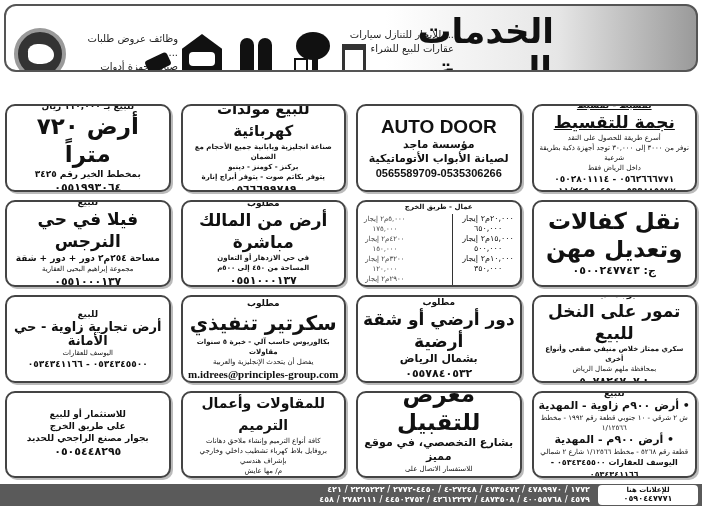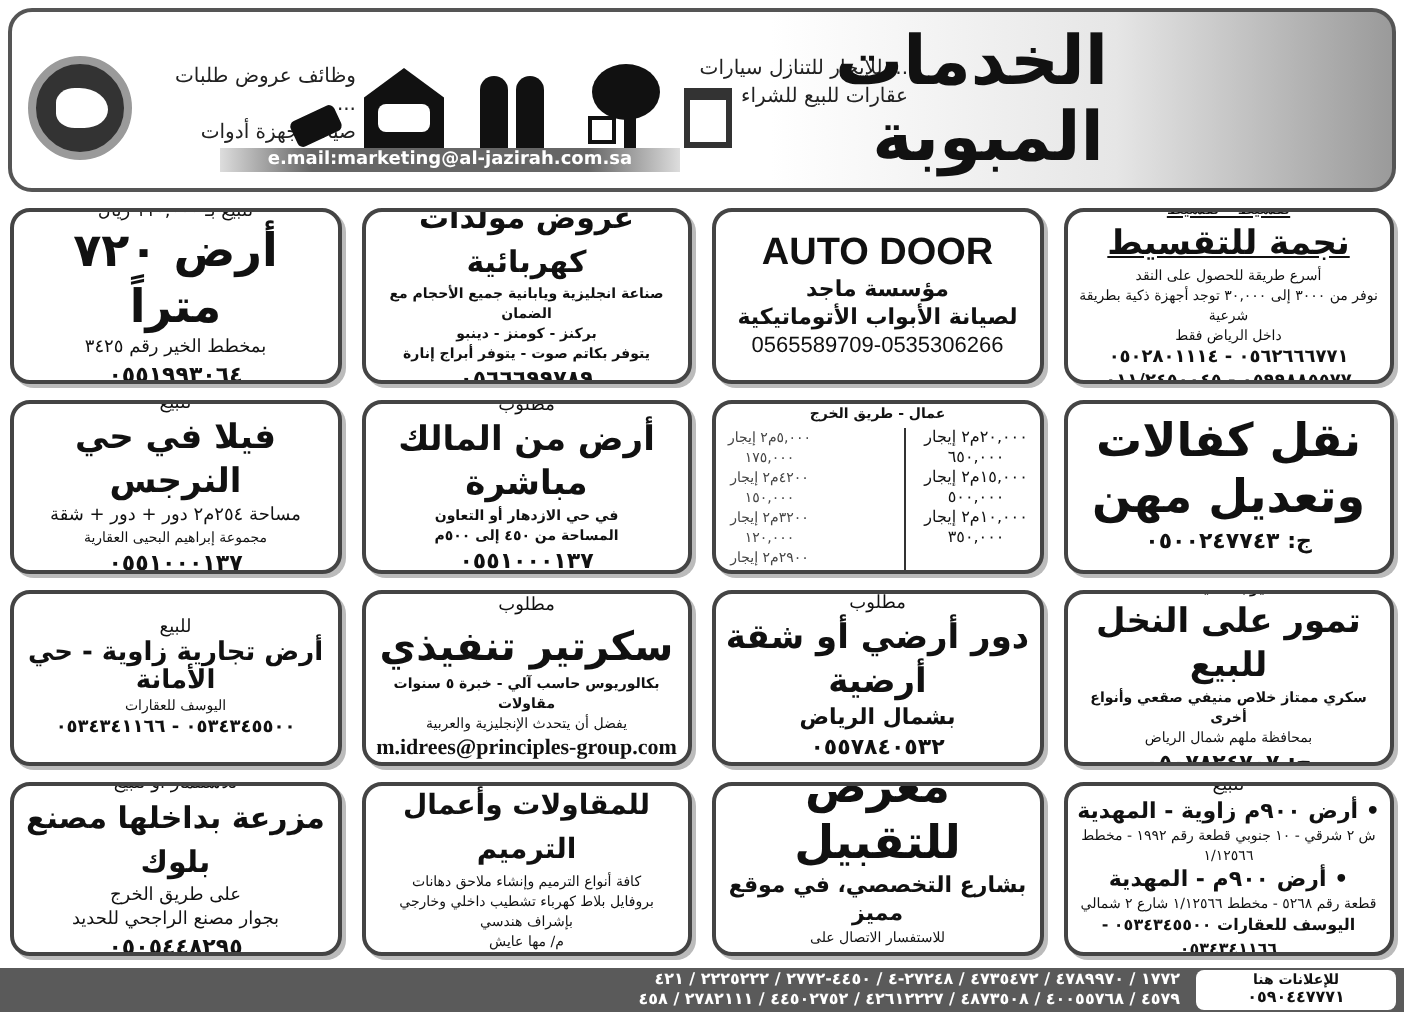--- a/index.html
+++ b/index.html
@@ -1,21 +1,21 @@
 <!DOCTYPE html>
 <html><head>
 <meta charset="utf-8">
 <style>
   * { box-sizing: border-box; margin: 0; padding: 0; }
   html, body { width: 702px; height: 506px; overflow: hidden; background: #ffffff; }
   body { font-family: "DejaVu Sans", sans-serif; color: #111; position: relative; }
 
   
   .header {
-    position: absolute; left: 4px; top: 4px; width: 694px; height: 92px;
+    position: absolute; left: 4px; top: 4px; width: 694px; height: 68px;
     border: 2px solid #555; border-radius: 12px;
     background: linear-gradient(to right, #ffffff 0%, #ffffff 55%, #e6e6e6 80%, #9a9a9a 100%);
     overflow: hidden;
   }
   .globe {
     position: absolute; left: 8px; top: 22px; width: 52px; height: 52px; border-radius: 50%;
     background: #333; border: 4px solid #9a9a9a;
   }
   .globe::after {
     content: ""; position: absolute; left: 10px; top: 12px; width: 26px; height: 20px;
@@ -69,29 +69,29 @@
     direction: rtl;
   }
   .cell { position: relative; padding: 4px 5px; }
   .ad {
     position: relative; width: 100%; height: 100%;
     border: 2px solid #444; border-radius: 10px; background: #fff;
     box-shadow: 2px 2px 0 #bbb;
     display: flex; flex-direction: column; justify-content: center; align-items: center;
     direction: rtl; text-align: center; padding: 2px 4px; overflow: hidden;
   }
-  .small { font-size: 9px; font-weight: normal; line-height: 12px; }
+  .small { font-size: 9px; font-weight: bold; line-height: 12px; }
   .tiny { font-size: 7px; line-height: 10px; }
   .medium { font-size: 11px; font-weight: bold; line-height: 14px; }
   .big { font-size: 17px; font-weight: bold; line-height: 22px; }
   .huge { font-size: 23px; font-weight: bold; line-height: 28px; }
   .phone { font-size: 11px; font-weight: bold; letter-spacing: 1px; line-height: 16px; }
   .phone-sm { font-size: 9px; font-weight: bold; line-height: 12px; }
   .latin-big { direction: ltr; font-size: 19px; font-weight: bold; line-height: 22px; font-family: "Liberation Sans", sans-serif; }
-  .latin-phone { direction: ltr; font-size: 11px; font-weight: normal; line-height: 14px; font-family: "Liberation Sans", sans-serif; }
+  .latin-phone { direction: ltr; font-size: 11px; font-weight: bold; line-height: 14px; font-family: "Liberation Sans", sans-serif; }
   .email { direction: ltr; font-size: 11px; font-weight: bold; line-height: 14px; font-family: "Liberation Serif", serif; }
   .underline { text-decoration: underline; }
 
   .rent-table { display: flex; width: 100%; justify-content: space-between; direction: rtl; margin-top: 2px;}
   .rent-col { display:flex; flex-direction: column; font-size: 7px; line-height: 10px; font-weight: normal; }
   .rent-col.right { border-left: 1px solid #333; padding-left: 8px; font-size: 8px; margin-left: 44px; }
   .rent-col.left { color: #444; }
 
   
   .footer {
@@ -158,21 +158,21 @@
       <div class="ad">
     <div class="latin-big">AUTO DOOR</div>
     <div class="medium">مؤسسة ماجد</div>
     <div class="medium">لصيانة الأبواب الأتوماتيكية</div>
     <div class="latin-phone">0565589709-0535306266</div>
   </div>
     </div>
 
   <div class="cell">
       <div class="ad">
-    <div class="big" style="font-size:15px">عروض مولدات كهربائية</div>
+    <div class="big" style="font-size:15px">للبيع مولدات كهربائية</div>
     <div class="tiny" style="font-weight:bold">صناعة انجليزية ويابانية جميع الأحجام مع الضمان</div>
     <div class="tiny" style="font-weight:bold">بركنز - كومنز - دينبو</div>
     <div class="tiny" style="font-weight:bold">يتوفر بكاتم صوت - يتوفر أبراج إنارة</div>
     <div class="phone">٠٥٦٦٦٩٩٧٨٩</div>
   </div>
     </div>
 
   <div class="cell">
       <div class="ad">
     <div class="small">للبيع بـ ١١٠,٠٠٠ ريال</div>
@@ -295,21 +295,20 @@
     <div class="tiny">كافة أنواع الترميم وإنشاء ملاحق دهانات</div>
     <div class="tiny">بروفايل بلاط كهرباء تشطيب داخلي وخارجي</div>
     <div class="tiny">بإشراف هندسي</div>
     <div class="tiny">م/ مها عايش</div>
   </div>
     </div>
 
   <div class="cell">
       <div class="ad">
     <div class="small">للاستثمار أو للبيع</div>
-    <div class="big" style="font-size:15px">مزرعة بداخلها مصنع بلوك</div>
     <div class="small">على طريق الخرج</div>
     <div class="small">بجوار مصنع الراجحي للحديد</div>
     <div class="phone">٠٥٠٥٤٤٨٢٩٥</div>
   </div>
     </div>
 </div>
 
 <div class="footer">
   <div class="footer-ad">
     <div class="l1">للإعلانات هنا</div>

